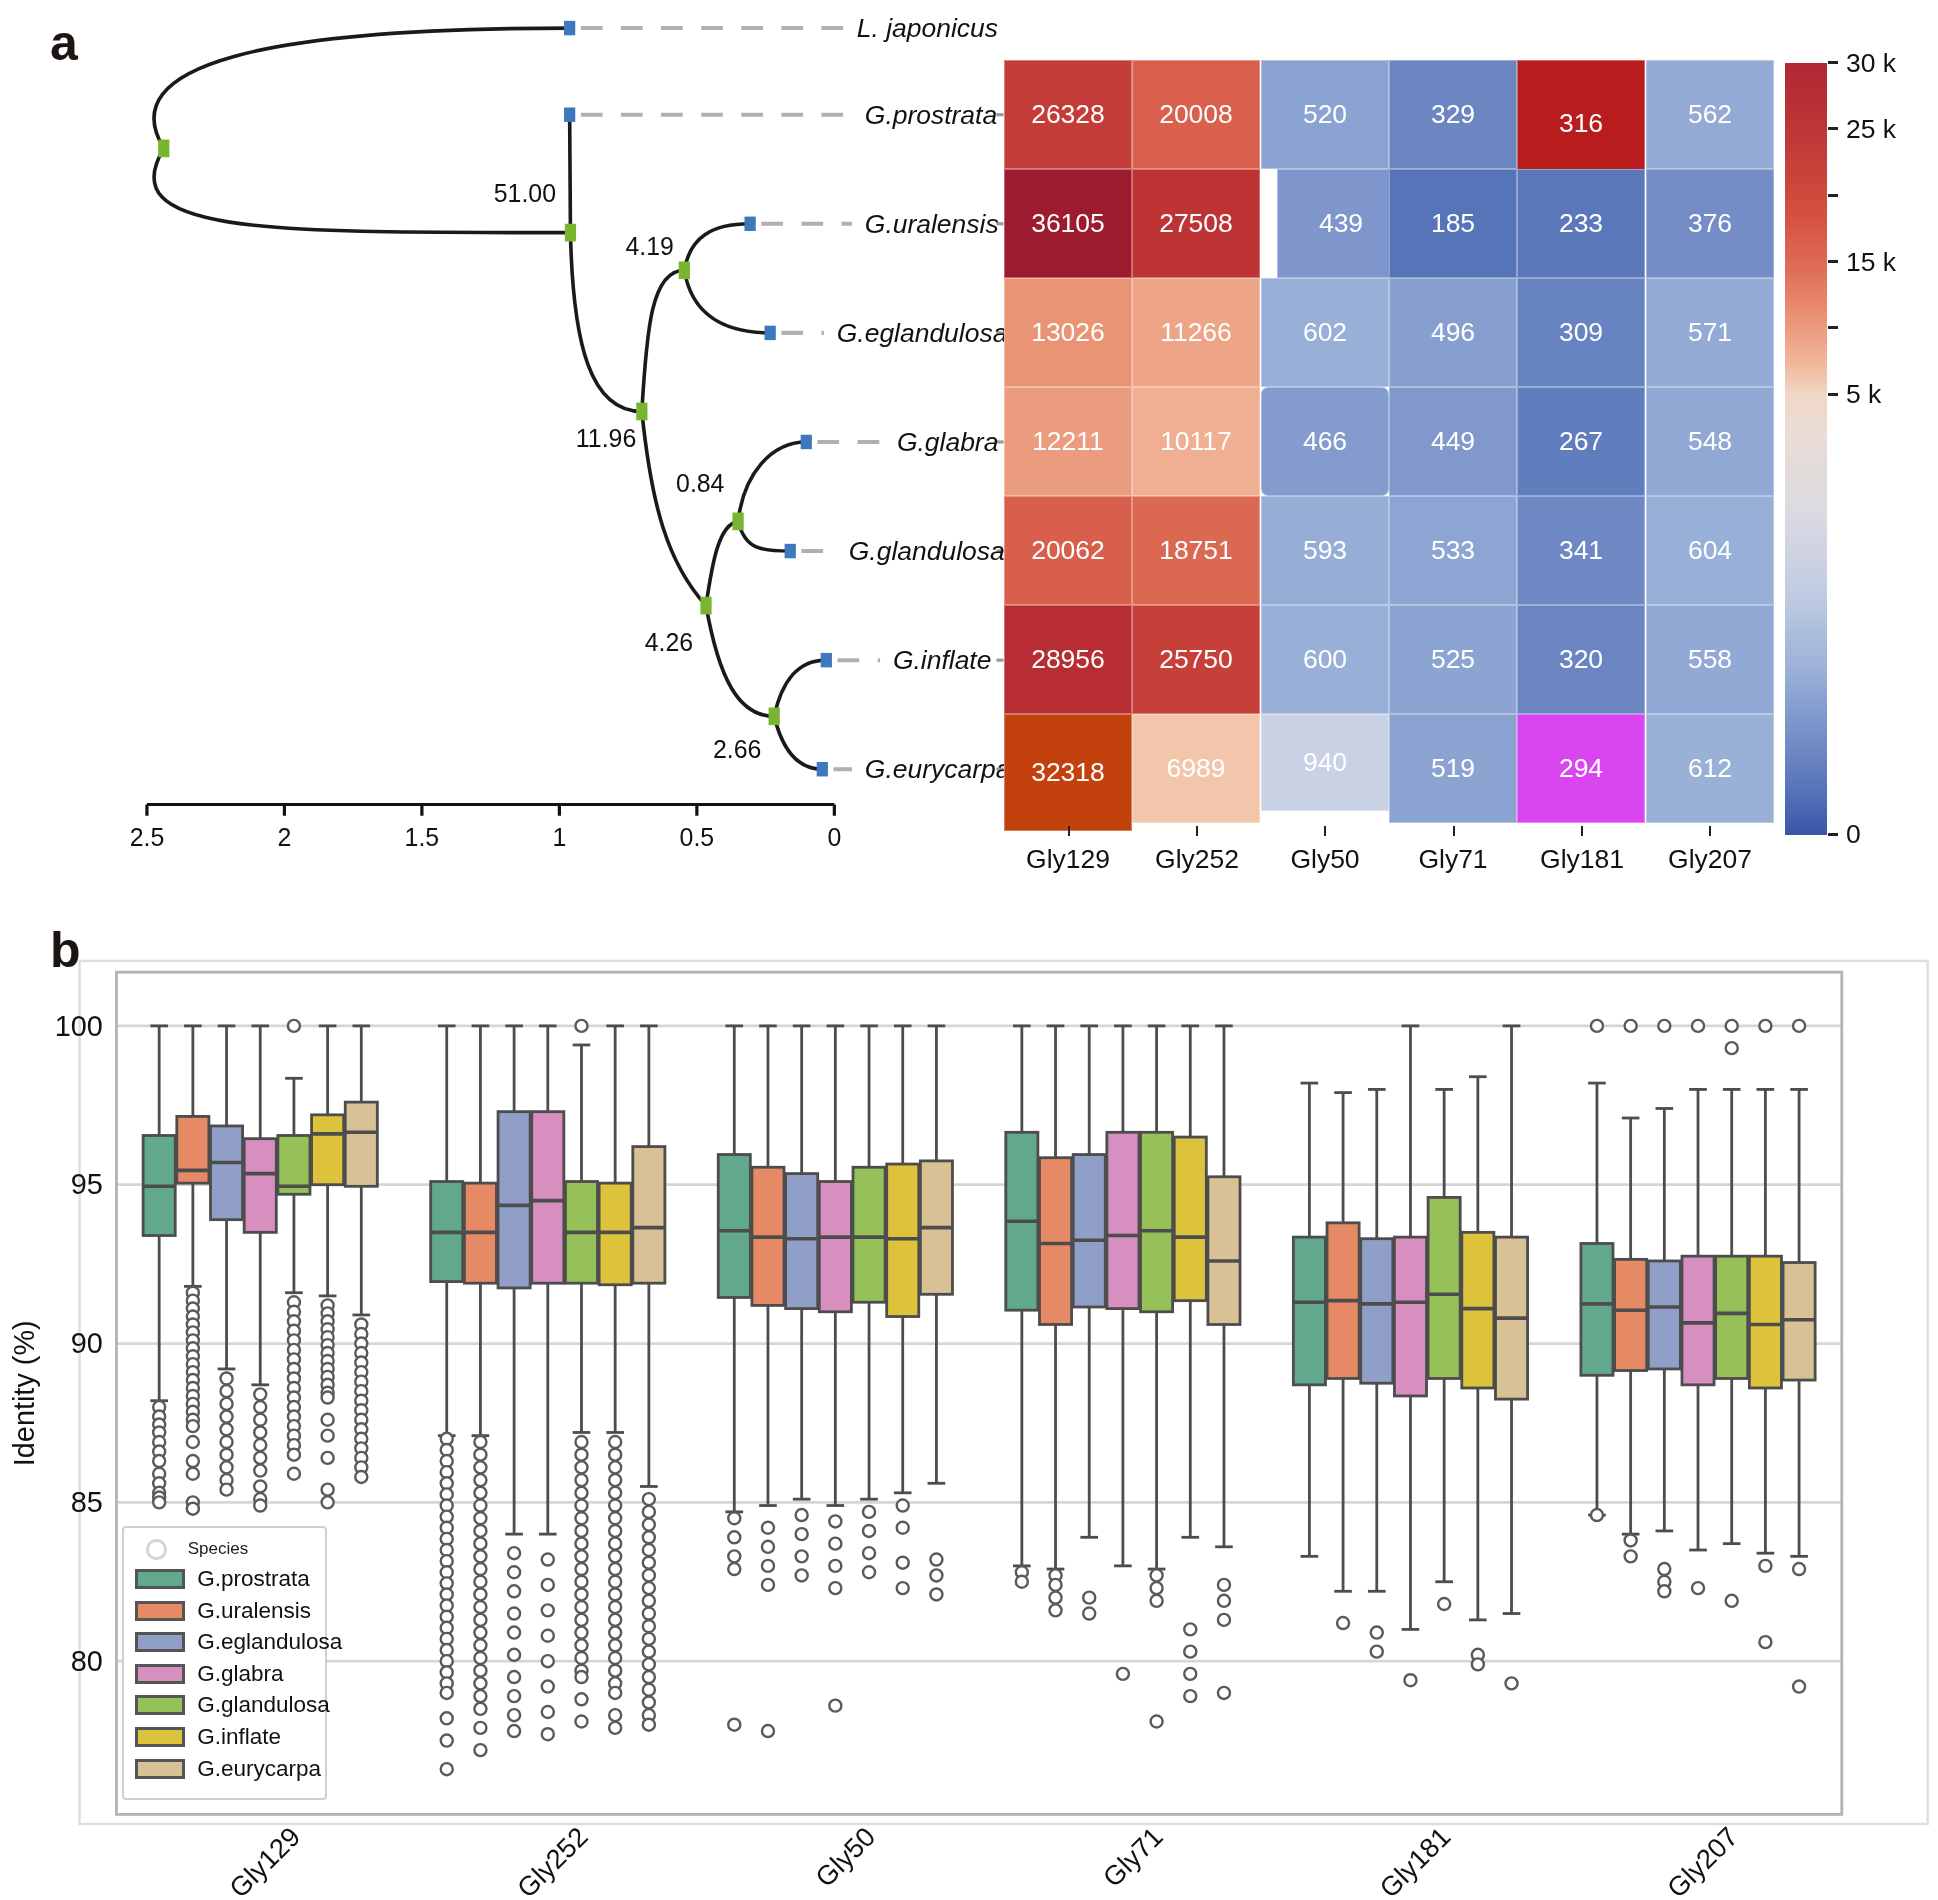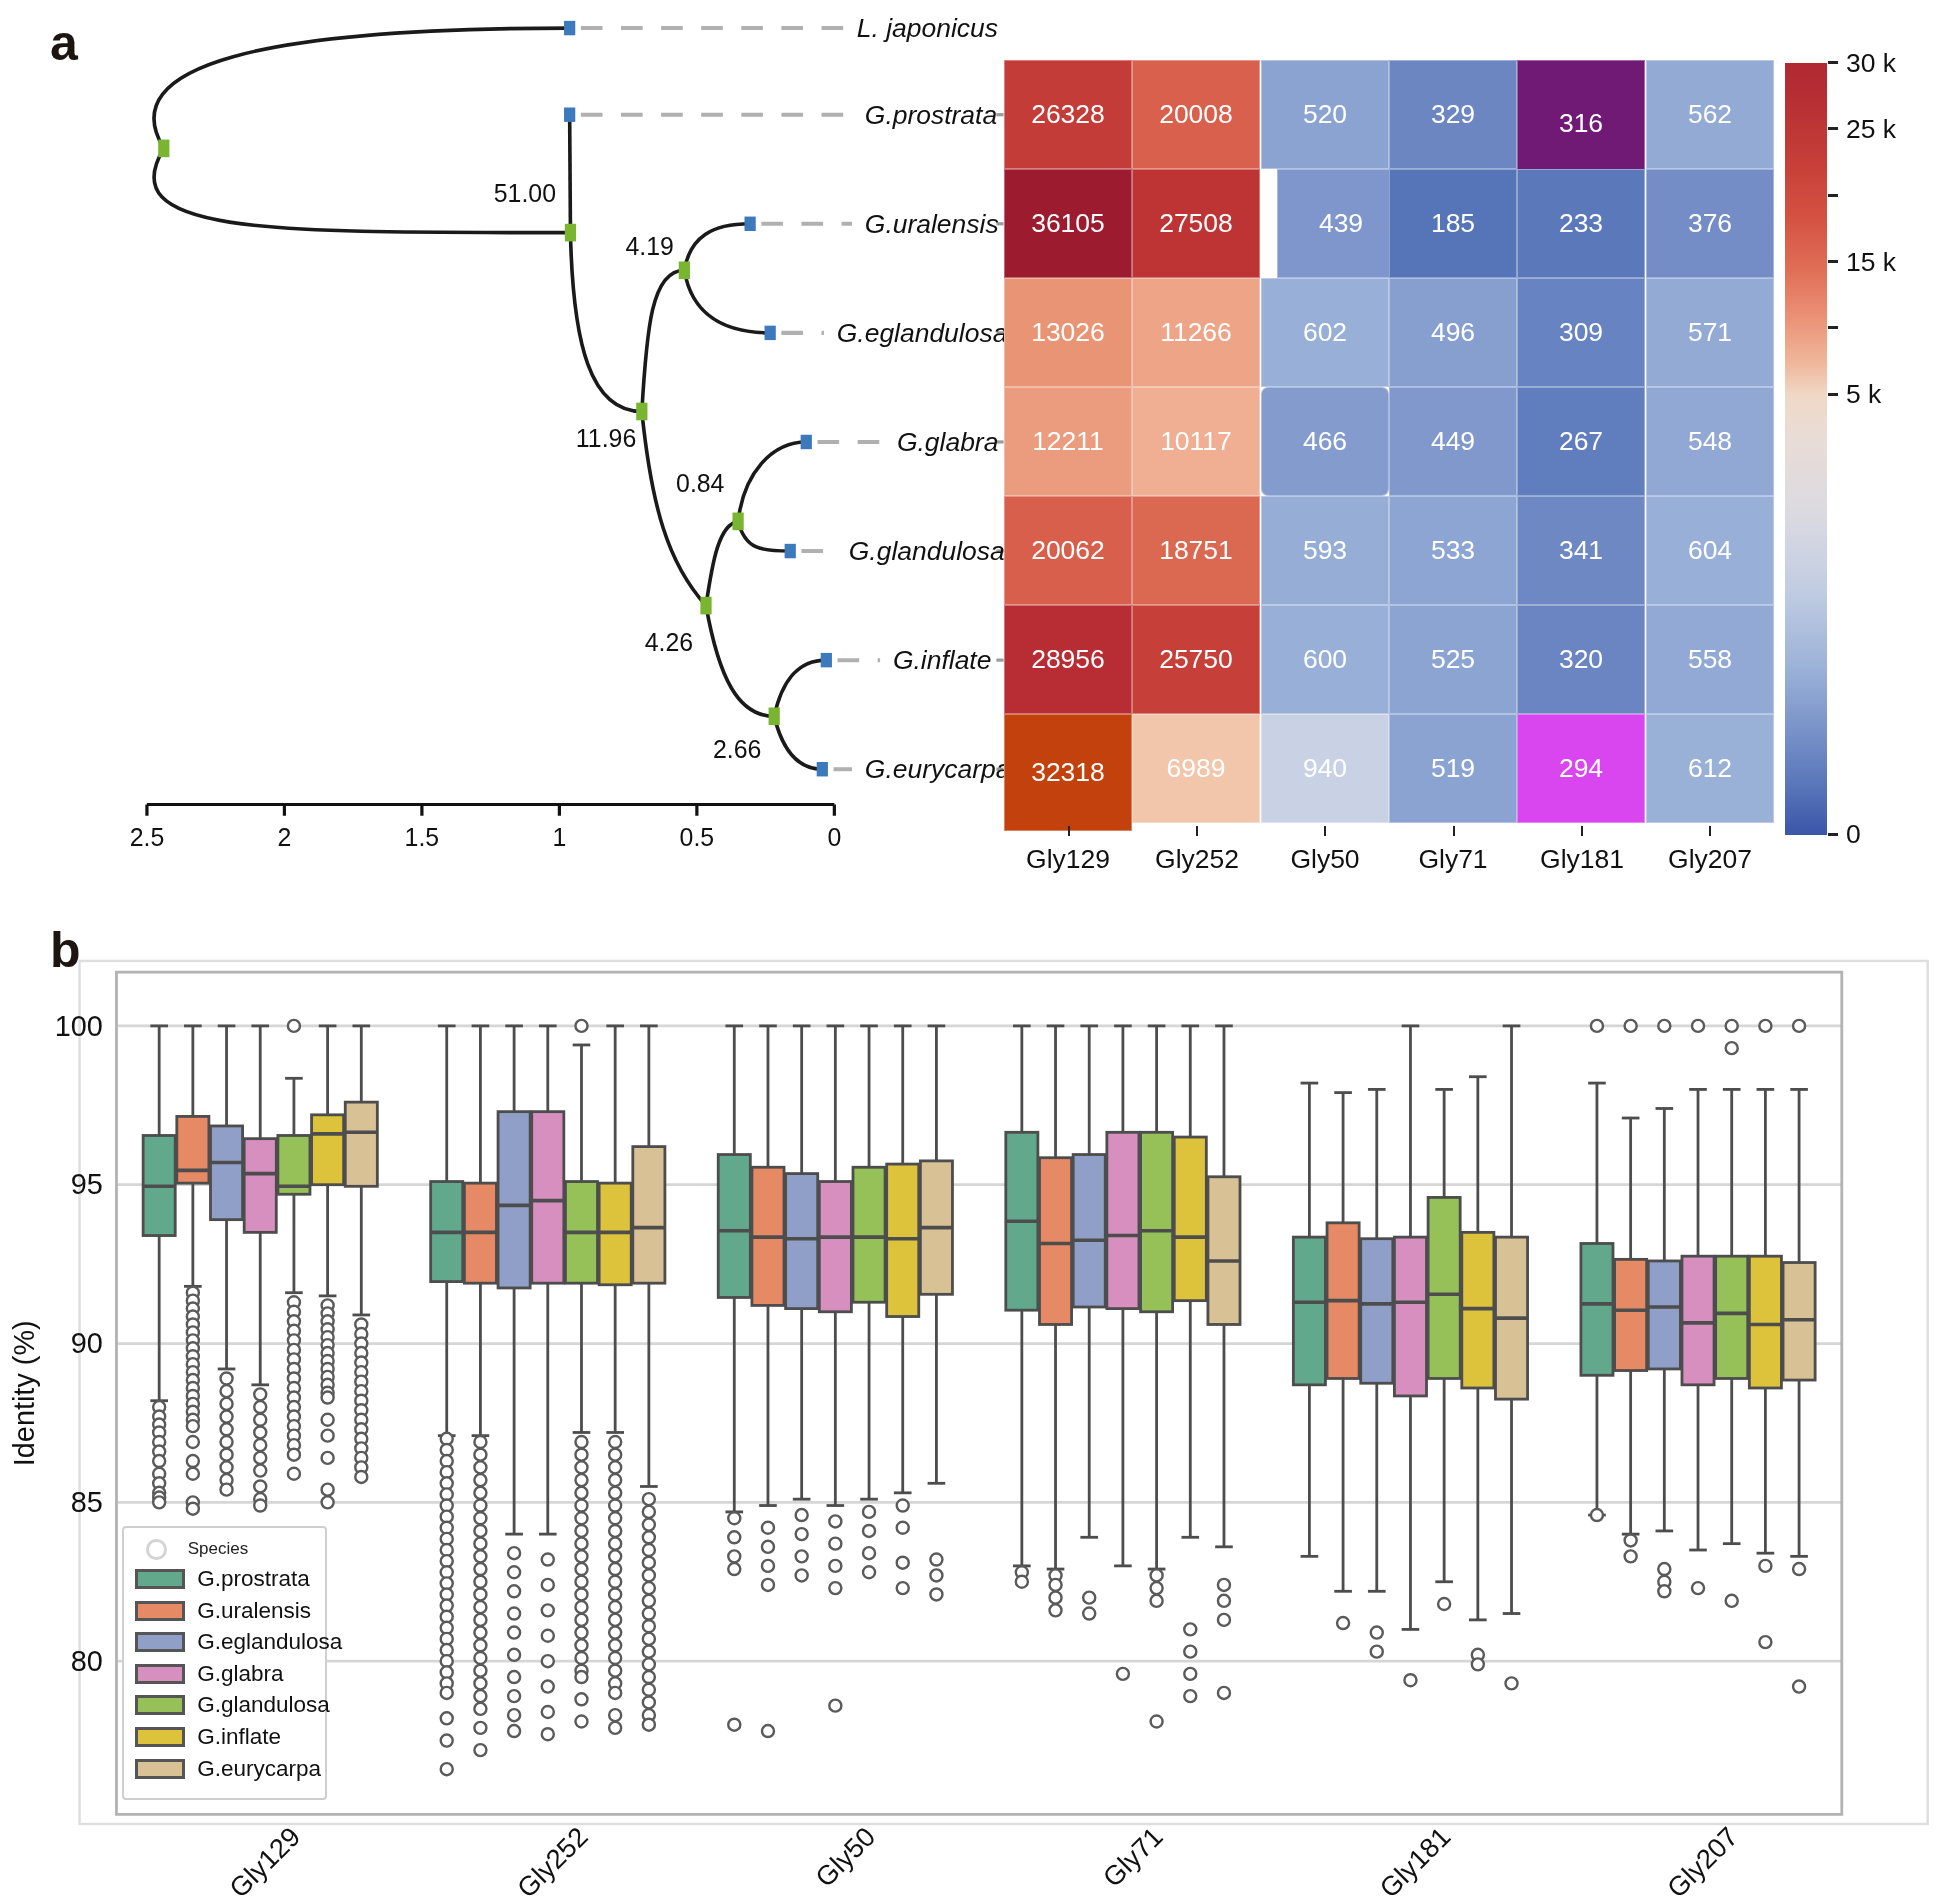--- a/index.html
+++ b/index.html
@@ -721,21 +721,21 @@
       <text x="1451.75" y="2292" font-size="34" text-anchor="end" fill="#111" font-style="normal" font-family="&quot;Liberation Sans&quot;, sans-serif" transform="rotate(-45 1451.75 2292)">Gly71</text>
       <text x="1810.25" y="2292" font-size="34" text-anchor="end" fill="#111" font-style="normal" font-family="&quot;Liberation Sans&quot;, sans-serif" transform="rotate(-45 1810.25 2292)">Gly181</text>
       <text x="2168.75" y="2292" font-size="34" text-anchor="end" fill="#111" font-style="normal" font-family="&quot;Liberation Sans&quot;, sans-serif" transform="rotate(-45 2168.75 2292)">Gly207</text>
     </svg>
 
   <div id="heatmap">
       <div class="hm-cell" style="left: 0px; top: 0px; width: 128px; height: 109px; background: rgb(195, 60, 55);">26328</div>
       <div class="hm-cell" style="left: 128px; top: 0px; width: 128px; height: 109px; background: rgb(216, 96, 76);">20008</div>
       <div class="hm-cell" style="left: 257px; top: 0px; width: 128px; height: 109px; background: rgb(139, 163, 209);">520</div>
       <div class="hm-cell" style="left: 385px; top: 0px; width: 128px; height: 109px; background: rgb(108, 134, 194);">329</div>
-      <div class="hm-cell" style="left: 513px; top: 0px; width: 128px; height: 127px; background: #701a75;">316</div>
+      <div class="hm-cell" style="left: 513px; top: 0px; width: 128px; height: 127px; background: #b91c1c;">316</div>
       <div class="hm-cell" style="left: 642px; top: 0px; width: 128px; height: 109px; background: rgb(146, 170, 212);">562</div>
       <div class="hm-cell" style="left: 0px; top: 109px; width: 128px; height: 109px; background: rgb(156, 27, 46);">36105</div>
       <div class="hm-cell" style="left: 128px; top: 109px; width: 128px; height: 109px; background: rgb(190, 52, 53);">27508</div>
       <div class="hm-cell" style="left: 257px; top: 109px; width: 128px; height: 109px; background: rgb(126, 150, 203); margin-left: 16px;">439</div>
       <div class="hm-cell" style="left: 385px; top: 109px; width: 128px; height: 109px; background: rgb(86, 116, 184);">185</div>
       <div class="hm-cell" style="left: 513px; top: 109px; width: 128px; height: 109px; background: rgb(91, 120, 187);">233</div>
       <div class="hm-cell" style="left: 642px; top: 109px; width: 128px; height: 109px; background: rgb(116, 141, 198);">376</div>
       <div class="hm-cell" style="left: 0px; top: 218px; width: 128px; height: 109px; background: rgb(233, 149, 117);">13026</div>
       <div class="hm-cell" style="left: 128px; top: 218px; width: 128px; height: 109px; background: rgb(237, 164, 135);">11266</div>
       <div class="hm-cell" style="left: 257px; top: 218px; width: 128px; height: 109px; background: rgb(152, 175, 215);">602</div>
@@ -755,21 +755,21 @@
       <div class="hm-cell" style="left: 513px; top: 436px; width: 128px; height: 109px; background: rgb(110, 136, 195);">341</div>
       <div class="hm-cell" style="left: 642px; top: 436px; width: 128px; height: 109px; background: rgb(152, 176, 215);">604</div>
       <div class="hm-cell" style="left: 0px; top: 545px; width: 128px; height: 109px; background: rgb(183, 45, 51);">28956</div>
       <div class="hm-cell" style="left: 128px; top: 545px; width: 128px; height: 109px; background: rgb(198, 63, 57);">25750</div>
       <div class="hm-cell" style="left: 257px; top: 545px; width: 128px; height: 109px; background: rgb(152, 175, 215);">600</div>
       <div class="hm-cell" style="left: 385px; top: 545px; width: 128px; height: 109px; background: rgb(140, 164, 209);">525</div>
       <div class="hm-cell" style="left: 513px; top: 545px; width: 128px; height: 109px; background: rgb(106, 133, 194);">320</div>
       <div class="hm-cell" style="left: 642px; top: 545px; width: 128px; height: 109px; background: rgb(145, 169, 212);">558</div>
       <div class="hm-cell" style="left: 0px; top: 654px; width: 128px; height: 117px; background: #c2410c;">32318</div>
       <div class="hm-cell" style="left: 128px; top: 654px; width: 128px; height: 109px; background: rgb(242, 198, 171);">6989</div>
-      <div class="hm-cell" style="left: 257px; top: 654px; width: 128px; height: 109px; background: rgb(201, 210, 228); text-align: center;">940</div>
+      <div class="hm-cell" style="left: 257px; top: 654px; width: 128px; height: 97px; background: rgb(201, 210, 228); text-align: center;">940</div>
       <div class="hm-cell" style="left: 385px; top: 654px; width: 128px; height: 109px; background: rgb(139, 163, 209);">519</div>
       <div class="hm-cell" style="left: 513px; top: 654px; width: 128px; height: 109px; background: #d946ef;">294</div>
       <div class="hm-cell" style="left: 642px; top: 654px; width: 128px; height: 109px; background: rgb(153, 177, 215);">612</div>
     </div>
   <div id="colorbar"></div>
   <div id="cb-ticks">
       <div class="cb-tick" style="top: 61px;"></div>
       <div class="cb-label" style="top: 63px;">30 k</div>
       <div class="cb-tick" style="top: 127px;"></div>
       <div class="cb-label" style="top: 129px;">25 k</div>

